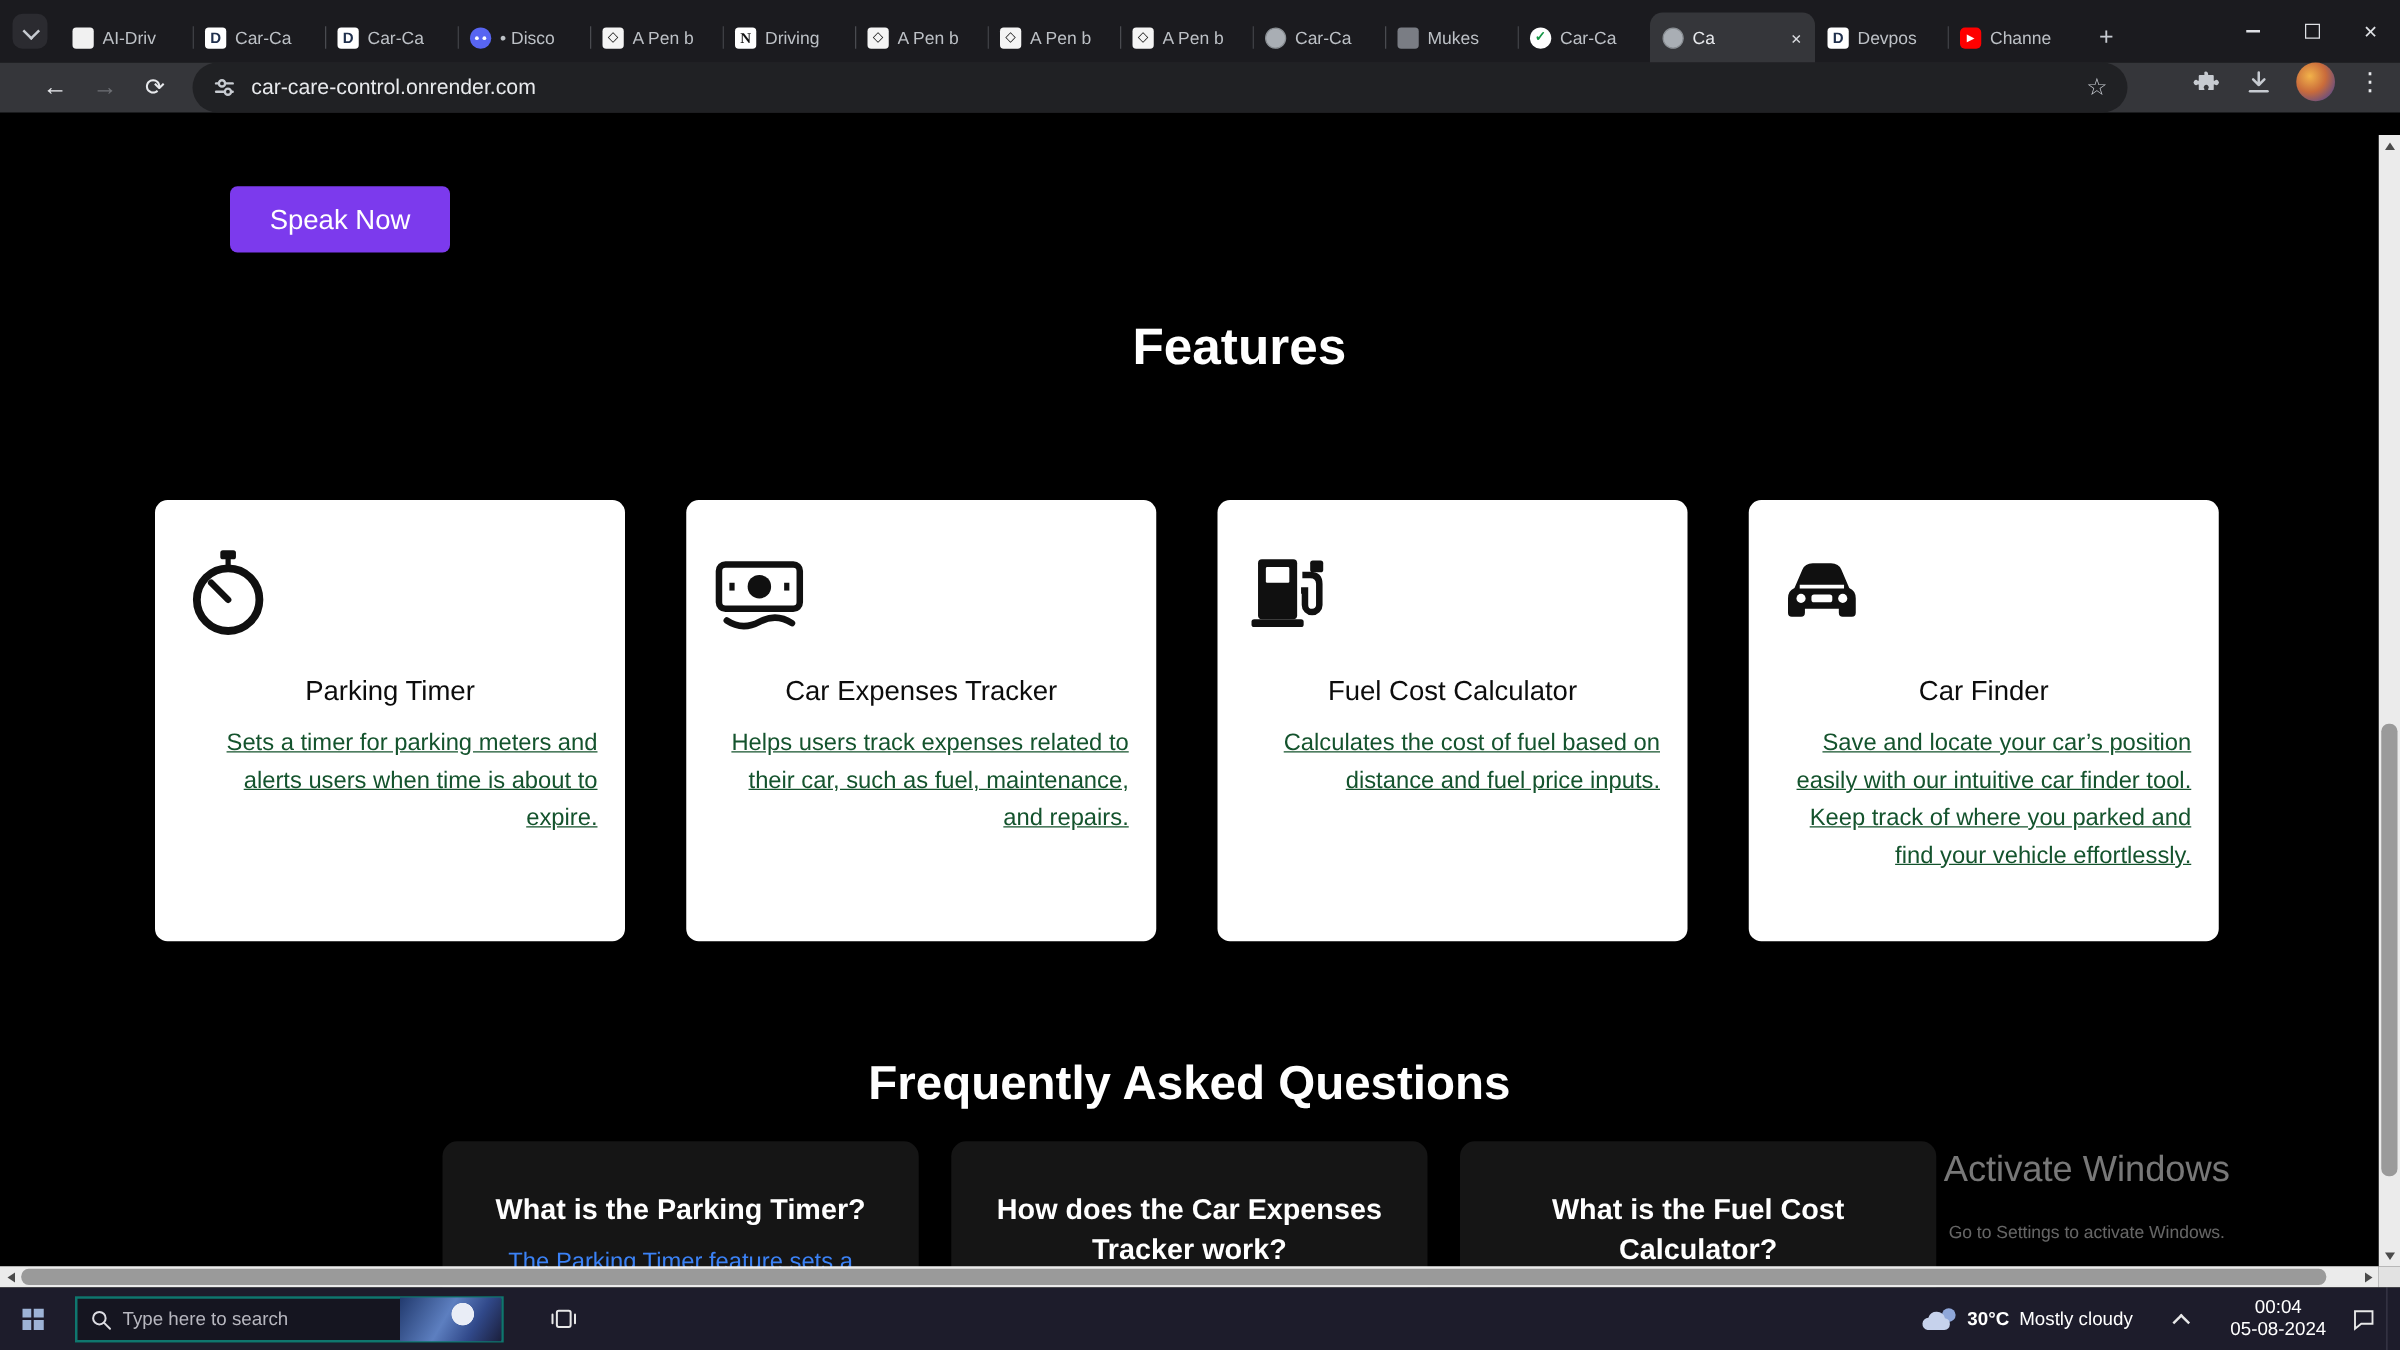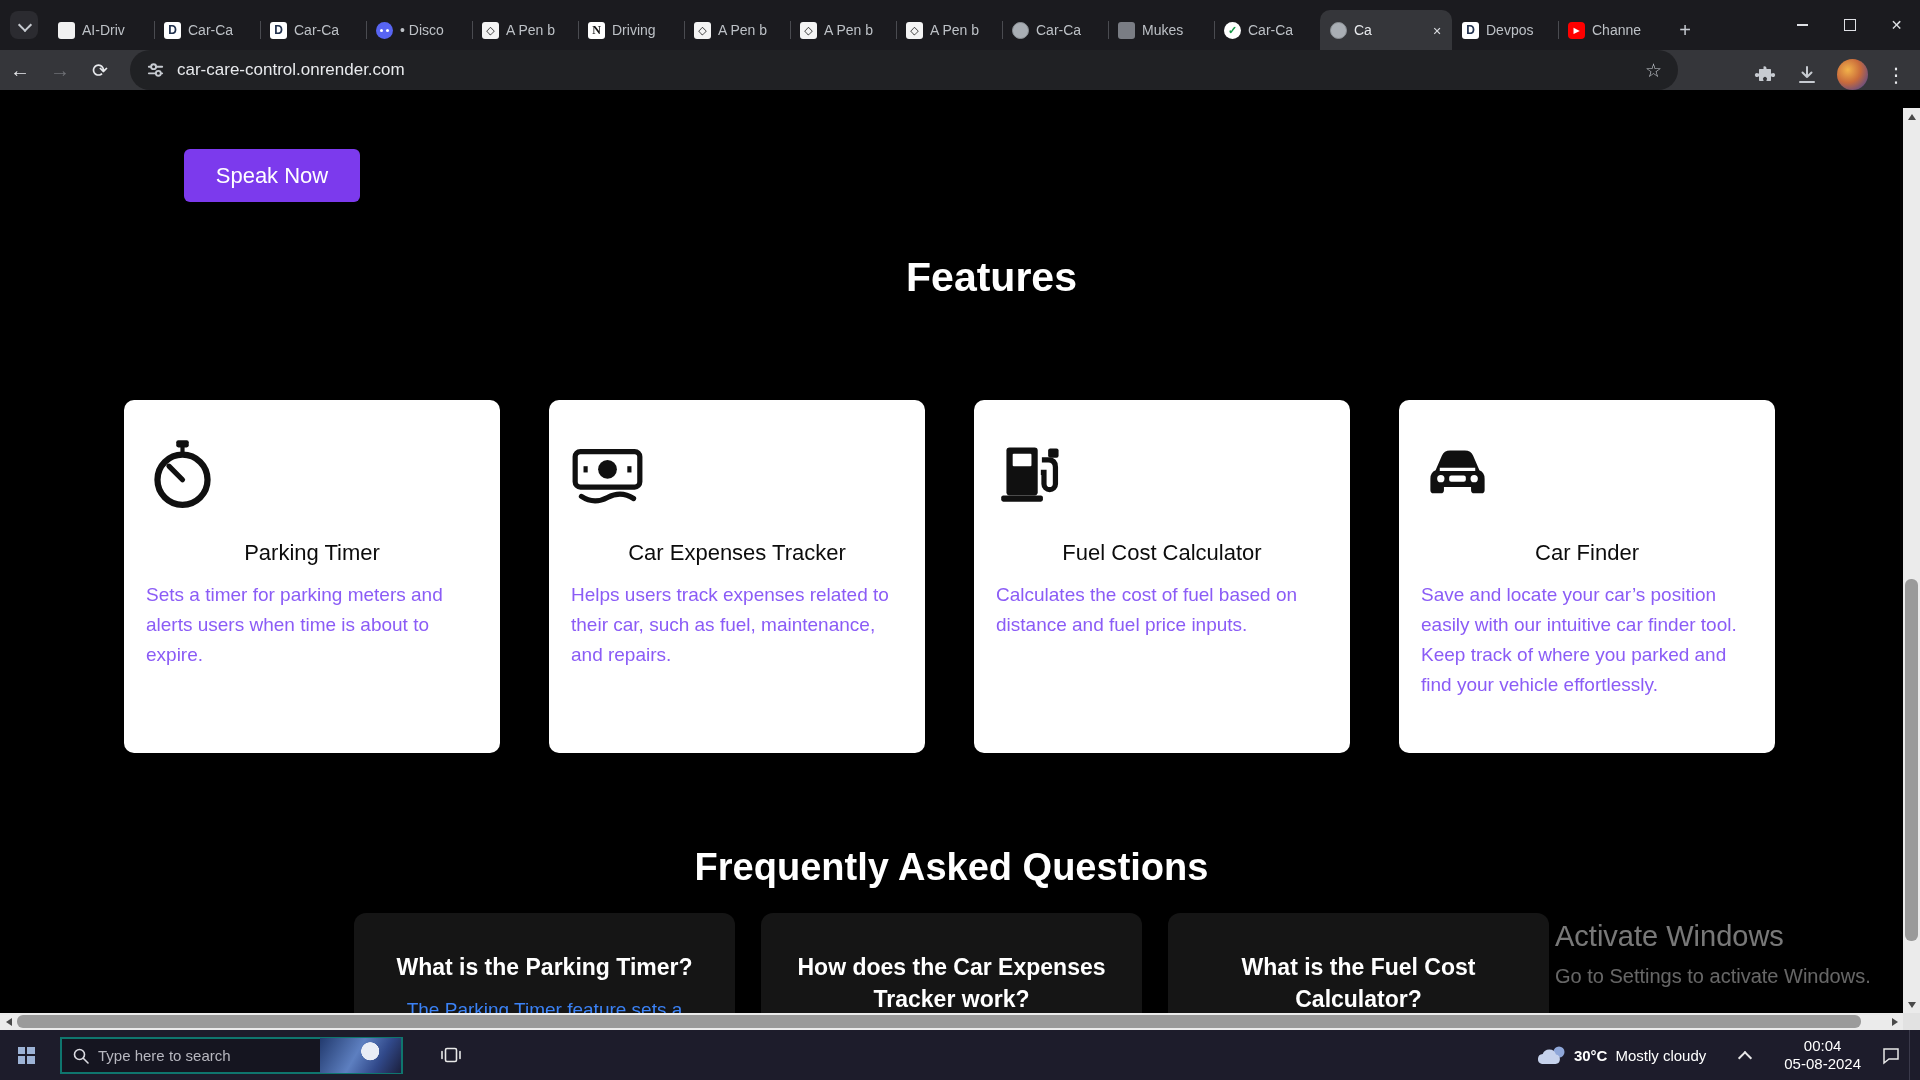--- a/index.html
+++ b/index.html
@@ -47,21 +47,21 @@
             justify-content:center; border-radius:50%; }
   .newtab::after { content:"+"; font-size:20px; color:#c7cbd1; }
   .wincontrols { position:absolute; right:0; top:0; height:50px; display:flex; }
   .wc { width:47px; height:50px; display:flex; align-items:center; justify-content:center; }
   .wc.min::after { content:""; width:11px; height:2px; background:#dfe1e5; }
   .wc.max::after { content:""; width:10px; height:10px; border:1.5px solid #dfe1e5; }
   .wc.close::after { content:"✕"; color:#dfe1e5; font-size:14px; }
 
   
   .toolbar { position:absolute; top:50px; left:0; width:1920px; height:40px; background:#35363a;
-             display:flex; align-items:flex-end; padding:0 14px 0 0; }
+             display:flex; align-items:flex-start; padding:0 14px 0 24px; }
   .nav { width:40px; height:40px; display:flex; align-items:center; justify-content:center;
          font-size:20px; color:#e8eaed; border-radius:50%; }
   .nav.disabled { color:#6e7075; }
   .nav.back::after { content:"←"; }
   .nav.fwd::after { content:"→"; }
   .nav.reload::after { content:"⟳"; font-size:19px; }
   .omnibox { width:1548px; height:40px; margin-left:10px; background:#202124; border-radius:20px;
              display:flex; align-items:center; padding:0 16px; }
   .omnibox .tune { display:flex; margin-right:12px; }
   .omnibox .url { color:#e8eaed; font-size:17px; white-space:nowrap; }
@@ -77,30 +77,30 @@
   .page { position:absolute; top:108px; left:0; width:1920px; height:922px; background:#000; overflow:hidden; }
   .speak { position:absolute; left:184px; top:41px; width:176px; height:53px; background:#7c3aed;
            color:#fff; border:none; border-radius:6px; font-size:22px; font-weight:500;
            font-family:"Liberation Sans", sans-serif; }
   .features-h { position:absolute; top:146px; left:0; width:1903px; text-align:center;
                 color:#fff; font-size:41px; font-weight:600;margin-left:40px; }
   .cards { position:absolute; top:292px; left:124px; display:flex; gap:49px; }
   .card { width:376px; min-height:353px; background:#fff; border-radius:10px; padding:37px 22px 30px; }
   .cicon { height:73px; margin-bottom:30px; }
   .card h3 { text-align:center; font-size:22px; font-weight:500; color:#0c0c0c; margin-bottom:14px; }
-  .card p { text-align:left; font-size:19px; line-height:30px; color:#8b5cf6; }
+  .card p { text-align:right; font-size:19px; line-height:30px; color:#14532d;text-decoration:underline; }
   .faq-h { position:absolute; top:738px; left:0; width:1903px; text-align:center;
            color:#fff; font-size:38px; font-weight:600; }
   .faqs { position:absolute; top:805px; left:354px; display:flex; gap:26px; }
   .faq { width:381px; height:240px; background:#151515; border-radius:12px; padding:38px 24px 24px; overflow:hidden; }
   .faq h4 { text-align:center; color:#fff; font-size:23px; font-weight:bold; line-height:32px; margin-bottom:12px; }
   .faq p { text-align:center; color:#3b82f6; font-size:19px; line-height:30px; }
   .watermark { position:absolute; left:1555px; top:812px; }
   .wm1 { color:rgba(255,255,255,0.47); font-size:29px; }
-  .wm2 { color:rgba(255,255,255,0.40); font-size:20px; margin-top:12px;text-align:center; }
+  .wm2 { color:rgba(255,255,255,0.40); font-size:14px; margin-top:24px;text-align:center; }
 
   
   .vscroll { position:absolute; right:0; top:0; width:17px; height:905px; background:#ebebeb; z-index:5; }
   .varr { position:absolute; left:0; width:17px; height:17px; display:flex; align-items:center; justify-content:center; }
   .varr.up { top:0; } .varr.down { bottom:0; }
   .tri-up { width:0; height:0; border-left:4px solid transparent; border-right:4px solid transparent; border-bottom:6px solid #4a4a4a; }
   .tri-down { width:0; height:0; border-left:4px solid transparent; border-right:4px solid transparent; border-top:6px solid #4a4a4a; }
   .vthumb { position:absolute; left:2px; width:13px; top:52%; height:40%; background:#9a9a9a; border-radius:6px; }
   .hscroll { position:absolute; left:0; bottom:0; width:1903px; height:17px; background:#ebebeb; z-index:5; }
   .harr { position:absolute; top:0; width:17px; height:17px; display:flex; align-items:center; justify-content:center; }

